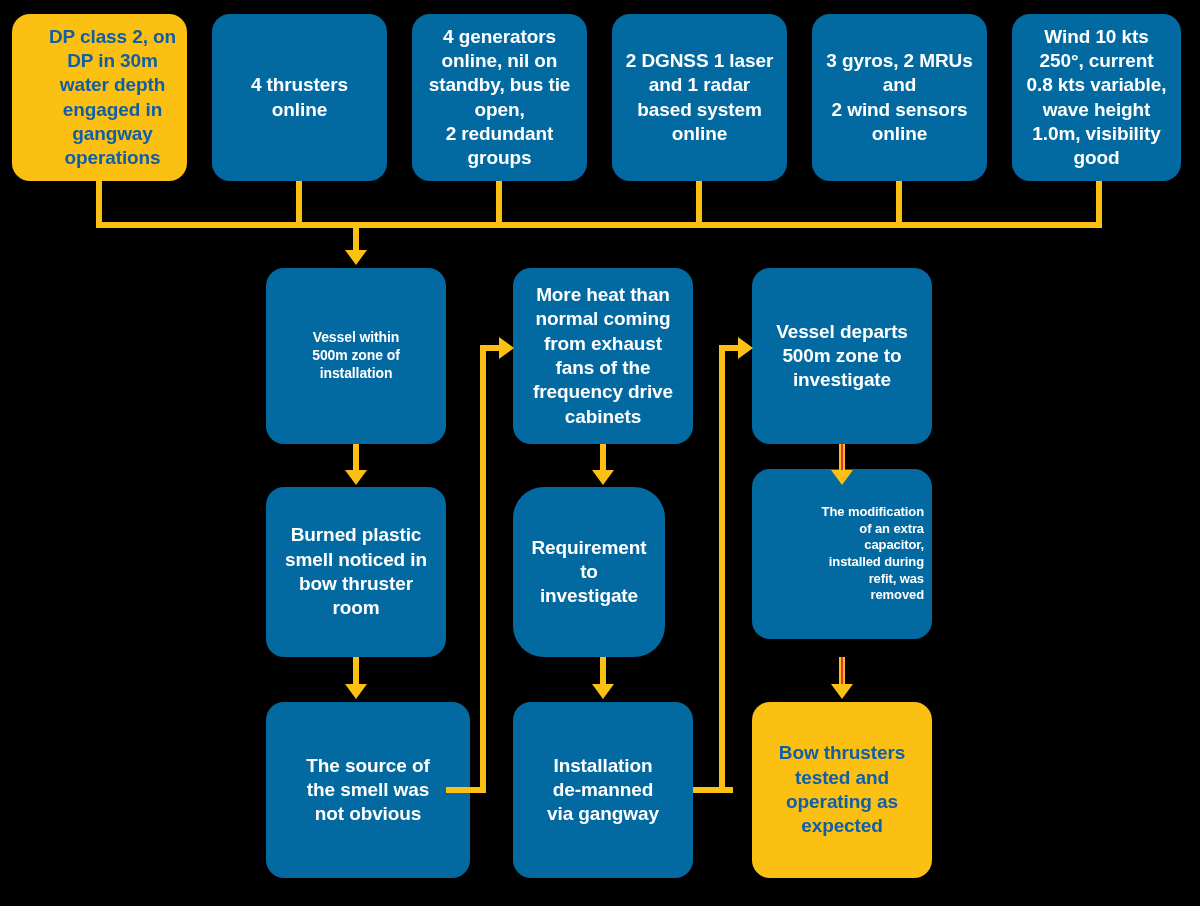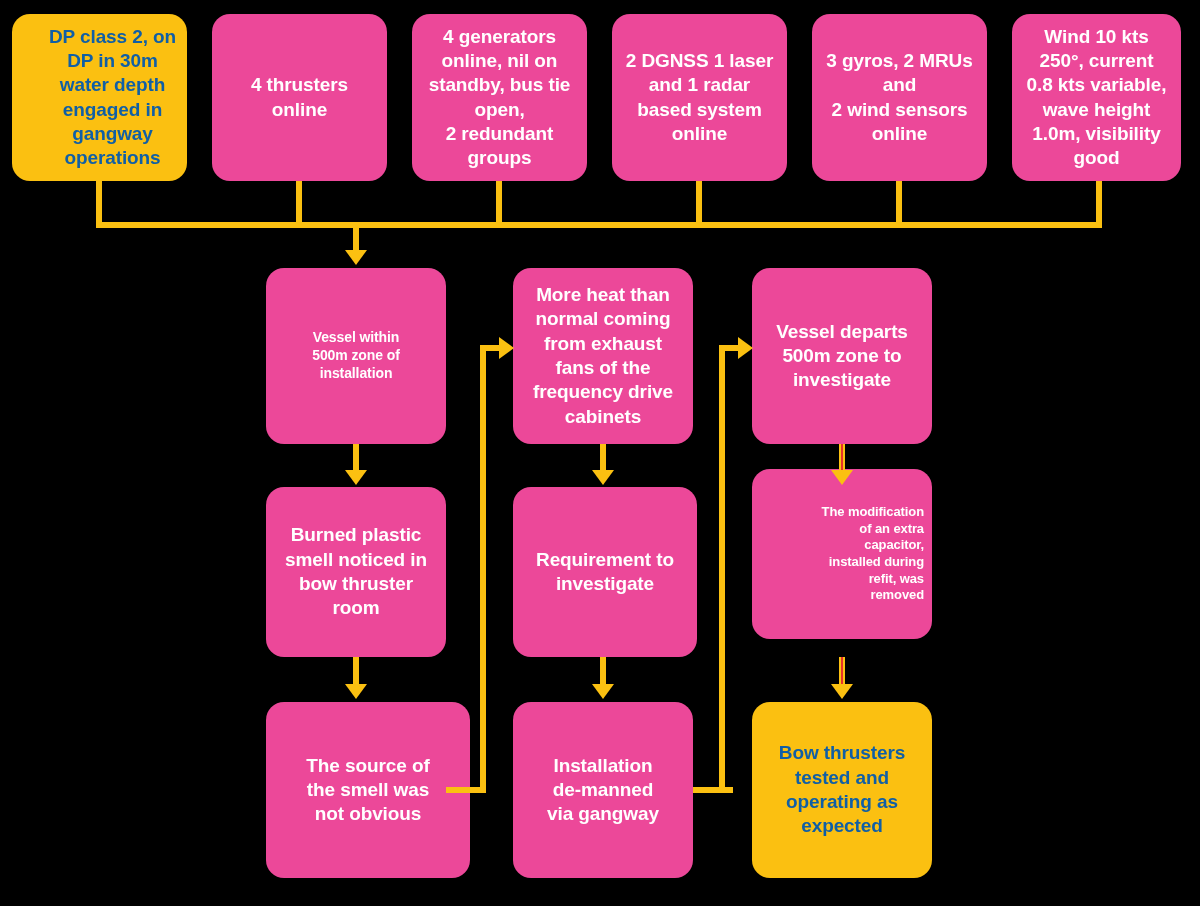--- a/index.html
+++ b/index.html
@@ -24,21 +24,21 @@
     justify-content:center;
     text-align:center;
     border-radius:18px;
     font-weight:bold;
     line-height:1.28;
     padding:6px 8px;
     letter-spacing:-0.1px;
     white-space:pre-line;
   }
   .node.blue{
-    background:#ec4899;
+    background:#0369a1;
     color:#FFFFFF;
   }
   .node.yellow{
     background:#FBC011;
     color:#105FA6;
   }
   .node .txt{display:block;width:100%;}
 
   
   .seg{position:absolute;background:#FBC011;}
@@ -160,21 +160,21 @@
 
   <div class="node blue" style="left:513px;top:268px;width:180px;height:176px;font-size:19px;">
     <span class="txt">More heat than
 normal coming
 from exhaust
 fans of the
 frequency drive
 cabinets</span>
   </div>
 
-  <div class="node blue" style="left:513px;top:487px;width:184px;height:170px;font-size:19px;">
+  <div class="node blue" style="left:513px;top:487px;width:152px;height:170px;font-size:19px;border-radius:31px;">
     <span class="txt">Requirement to
 investigate</span>
   </div>
 
   <div class="node blue" style="left:513px;top:702px;width:180px;height:176px;font-size:19px;">
     <span class="txt">Installation
 de-manned
 via gangway</span>
   </div>
 

